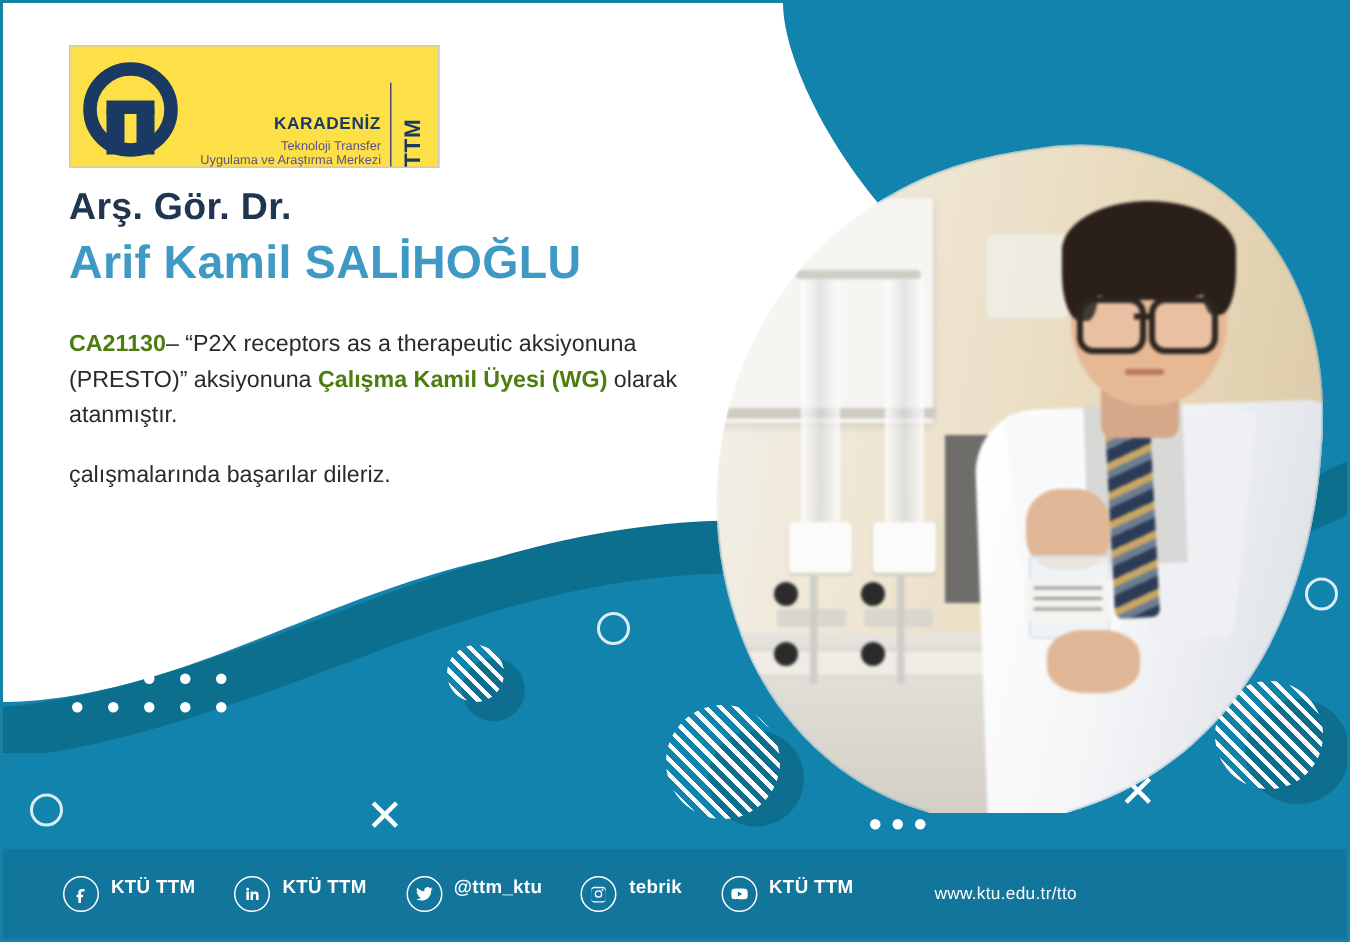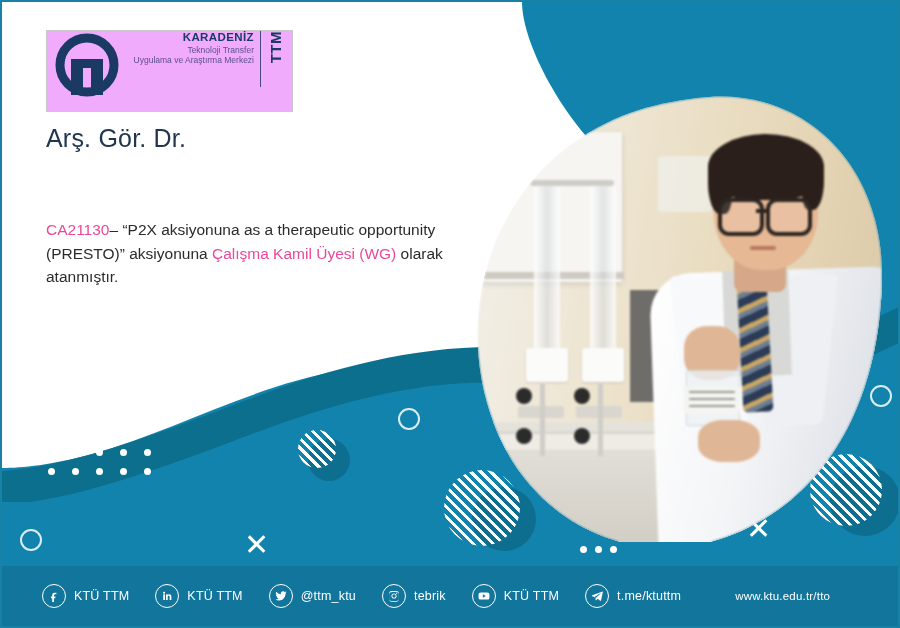--- a/index.html
+++ b/index.html
@@ -45,50 +45,50 @@
     background-image:repeating-linear-gradient(45deg,
       #ffffff 0px,#ffffff 3px,rgba(255,255,255,0) 3px,rgba(255,255,255,0) 7px);
   }
   .dot{background:#ffffff;border-radius:50%;width:7px;height:7px;position:absolute;}
   .xmark{color:#ffffff;font-size:30px;line-height:1;font-weight:300;}
   .small-dot{width:7px;height:7px;border-radius:50%;background:#ffffff;position:absolute;}
 
   
   .logo-box{
     position:absolute;left:44px;top:28px;width:245px;height:80px;
-    background:#f0abfc;border:1px solid #c9c9c9;
-    display:flex;align-items:flex-start;
+    background:#fde047;border:1px solid #c9c9c9;
+    display:flex;align-items:flex-end;
   }
   .logo-mark{width:72px;height:72px;margin-left:4px;flex:0 0 auto;}
   .logo-text{flex:1 1 auto;text-align:right;padding-right:6px;line-height:1.08;}
   .lt1{font-size:11.5px;font-weight:bold;color:#1b3a63;letter-spacing:.4px;}
   .lt2{font-size:12.5px;font-weight:bold;color:#1b3a63;letter-spacing:.3px;}
   .lt3{font-size:8.5px;color:#5d4f8c;margin-top:3px;}
   .lt4{font-size:8.5px;color:#5d4f8c;}
   .logo-div{width:1px;height:56px;background:#4a4a7a;margin:0 6px 0 0;}
   .logo-ttm{
     writing-mode:vertical-rl;transform:rotate(180deg);
     font-size:15px;font-weight:bold;color:#1b3a63;letter-spacing:.5px;
     margin-right:8px;
   }
 
   
   .title-sm{
     position:absolute;left:44px;top:122px;
-    font-size:25px;color:#20364f;font-weight:400;letter-spacing:.2px;text-align:right;
+    font-size:25px;color:#20364f;font-weight:700;letter-spacing:.2px;text-align:right;
   }
   .title-lg{
     position:absolute;left:44px;top:155px;
     font-size:31px;color:#3e9ac4;font-weight:bold;letter-spacing:.2px;
   }
   .body-1{
     position:absolute;left:44px;top:216px;width:415px;
     font-size:15.5px;color:#2b2b2b;line-height:1.52;
   }
-  .body-1 b{font-weight:normal;color:#ec4899;text-align:center;}
+  .body-1 b{font-weight:bold;color:#4d7c0f;text-align:center;}
   .body-2{
     position:absolute;left:44px;top:303px;width:330px;
     font-size:15.5px;color:#2b2b2b;line-height:1.52;
   }
 
   
   .photo-wrap{
     position:absolute;left:470px;top:92px;width:412px;height:448px;
     -webkit-clip-path:path("M225,4 C330,-10 412,70 410,185 C408,300 360,400 262,440 C164,480 60,430 22,330 C-16,230 14,118 92,56 C138,20 180,10 225,4 Z");
     clip-path:path("M225,4 C330,-10 412,70 410,185 C408,300 360,400 262,440 C164,480 60,430 22,330 C-16,230 14,118 92,56 C138,20 180,10 225,4 Z");
@@ -143,21 +143,21 @@
   .ph-valve{position:absolute;left:388px;top:196px;width:30px;height:30px;}
   .ph-vtop{position:absolute;left:0;top:0;width:30px;height:10px;background:#f0c23b;border-radius:3px;}
   .ph-vbot{position:absolute;left:6px;top:9px;width:18px;height:20px;background:#2f63b0;border-radius:3px;}
   .ph-blur{position:absolute;inset:0;backdrop-filter:blur(1px);}
 
   
   .social-row{
     position:absolute;left:0;bottom:0;width:900px;height:60px;
     display:flex;align-items:center;padding-left:40px;box-sizing:border-box;
   }
-  .social{display:flex;align-items:center;margin-right:26px;}
+  .social{display:flex;margin-right:26px;font-weight:bold;}
   .social-ring{
     width:22px;height:22px;border:1.6px solid #ffffff;border-radius:50%;
     display:flex;align-items:center;justify-content:center;flex:0 0 auto;
   }
   .social-ring svg{width:12px;height:12px;fill:#ffffff;}
   .social-label{color:#ffffff;font-size:12.5px;margin-left:8px;letter-spacing:.2px;white-space:nowrap;}
   .site-url{color:#ffffff;font-size:11.5px;margin-left:28px;letter-spacing:.2px;white-space:nowrap;}
 </style>
 </head>
 <body>
@@ -269,24 +269,26 @@
     <div class="logo-text">
       <div class="lt1">KARADENİZ</div>
       <div class="lt3">Teknoloji Transfer</div>
       <div class="lt4">Uygulama ve Araştırma Merkezi</div>
     </div>
     <div class="logo-div"></div>
     <div class="logo-ttm">TTM</div>
   </div>
 
   <div class="title-sm">Arş. Gör. Dr.</div>
-
-  <div class="body-1"><b>CA21130</b><span>– “P2X aksiyonuna as a therapeutic opportunity (PRESTO)” aksiyonuna </span><b>Çalışma Kamil Üyesi (WG)</b><span> olarak atanmıştır.</span></div>
+  <div class="title-lg">Arif Kamil SALİHOĞLU</div>
+
+  <div class="body-1"><b>CA21130</b><span>– “P2X receptors as a therapeutic aksiyonuna (PRESTO)” aksiyonuna </span><b>Çalışma Kamil Üyesi (WG)</b><span> olarak atanmıştır.</span></div>
 
   <div class="body-2">
+    <div>çalışmalarında başarılar dileriz.</div>
   </div>
 
   <div class="social-row">
 
     <div class="social">
       <span class="social-ring">
         <svg viewBox="0 0 24 24">
             <path d="M14.5 8.5h2.3V5.6c-.4-.05-1.8-.18-3.4-.18-3.4 0-5 2.1-5 5v2.6H6v3.3h2.4V24h3.6v-7.7h2.5l.45-3.3H12v-2.3c0-1 .3-1.7 1.7-1.7z"></path>
           </svg>
       </span>
@@ -322,25 +324,17 @@
 
     <div class="social">
       <span class="social-ring">
         <svg viewBox="0 0 24 24">
             <path d="M22.5 7.2a2.75 2.75 0 0 0-1.93-1.95C18.85 4.8 12 4.8 12 4.8s-6.85 0-8.57.45A2.75 2.75 0 0 0 1.5 7.2C1.05 8.92 1.05 12 1.05 12s0 3.08.45 4.8a2.75 2.75 0 0 0 1.93 1.95c1.72.45 8.57.45 8.57.45s6.85 0 8.57-.45a2.75 2.75 0 0 0 1.93-1.95c.45-1.72.45-4.8.45-4.8s0-3.08-.45-4.8zM9.8 15.3V8.7l5.7 3.3-5.7 3.3z"></path>
           </svg>
       </span>
       <span class="social-label">KTÜ TTM</span>
     </div>
 
-    <div class="social">
-      <span class="social-ring">
-        <svg viewBox="0 0 24 24">
-            <path d="M21.7 3.3 2.6 10.7c-1.3.5-1.3 1.25-.24 1.57l4.87 1.52 1.88 5.77c.23.63.11.88.77.88.5 0 .73-.23 1.01-.5l2.43-2.36 5.05 3.73c.93.51 1.6.25 1.83-.86l3.32-15.6c.34-1.37-.52-1.99-1.82-1.55zM7.9 13.5l10.9-6.88c.54-.33 1.03-.15.63.21l-9.33 8.42-.36 3.87z"></path>
-          </svg>
-      </span>
-      <span class="social-label">t.me/ktuttm</span>
-    </div>
 
     <span class="site-url">www.ktu.edu.tr/tto</span>
   </div>
 
 </div>
 
 </body></html>

